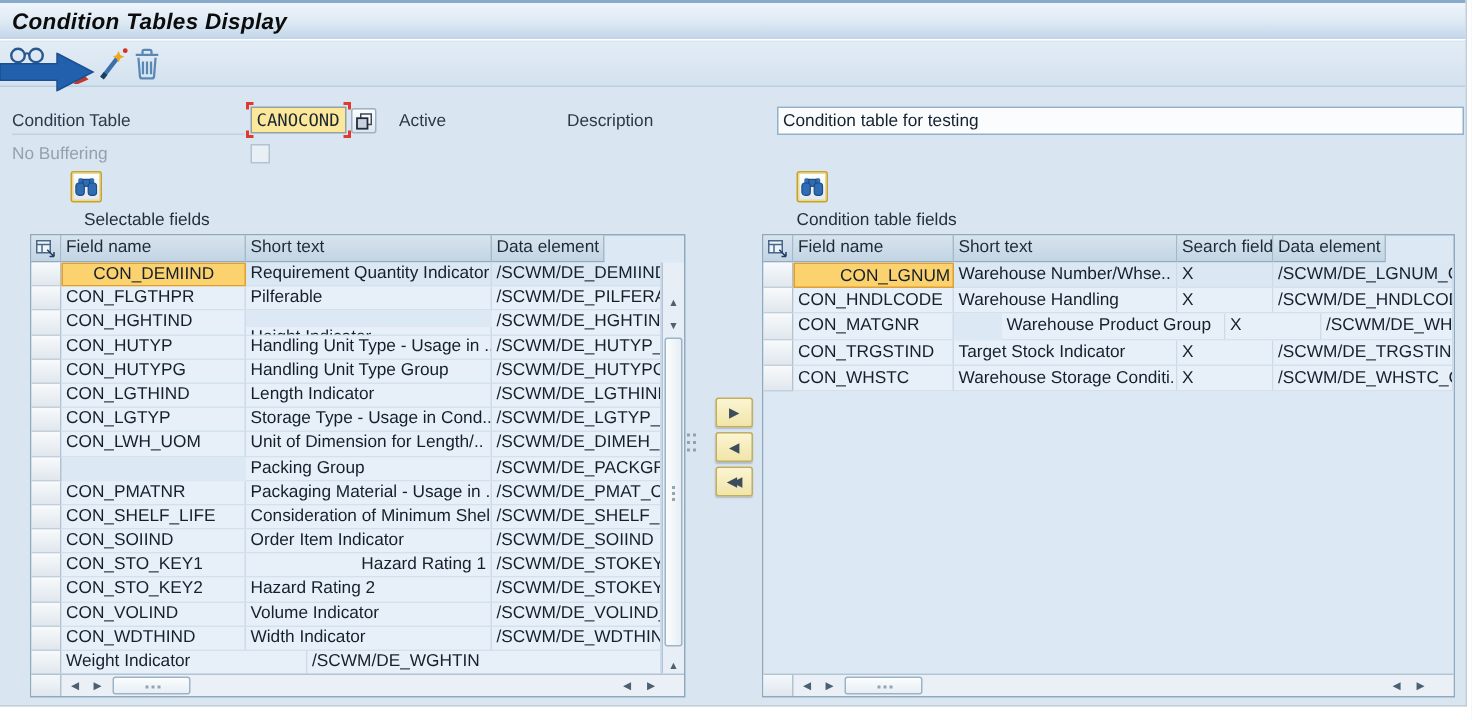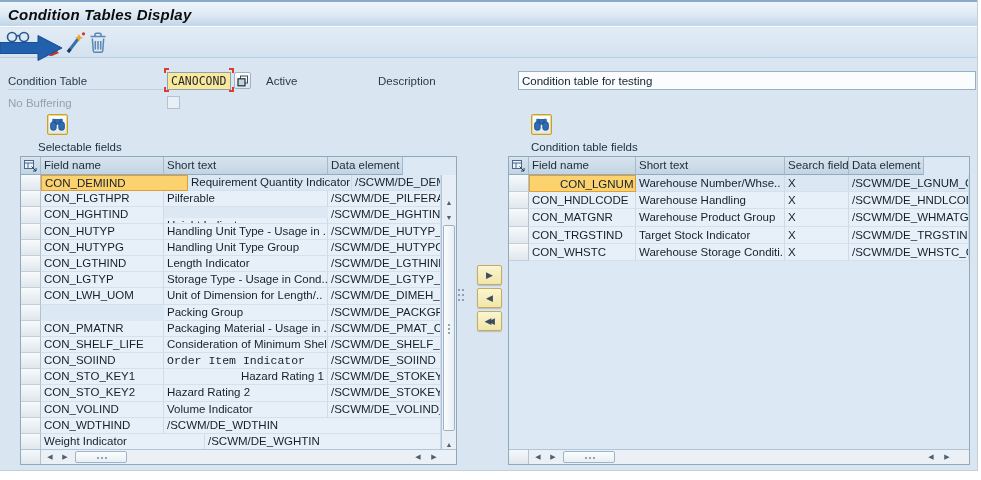--- a/index.html
+++ b/index.html
@@ -163,40 +163,40 @@
 
   <div class="find-btn" style="left:47px;">
     <svg width="15" height="13" viewBox="0 0 15 13">
       <rect x="2.2" y="0.8" width="3.2" height="4.5" rx="1" fill="#2f6cb3"></rect>
       <rect x="9.6" y="0.8" width="3.2" height="4.5" rx="1" fill="#2f6cb3"></rect>
       <rect x="5.2" y="1.6" width="4.6" height="4.6" fill="#2f6cb3" stroke="#1c4c86" stroke-width="0.8"></rect>
       <rect x="0.6" y="4" width="5.6" height="8.2" rx="2.2" fill="#2f6cb3" stroke="#1c4c86" stroke-width="0.8"></rect>
       <rect x="8.8" y="4" width="5.6" height="8.2" rx="2.2" fill="#2f6cb3" stroke="#1c4c86" stroke-width="0.8"></rect>
     </svg>
   </div>
-  <span class="panel-title" style="left:38px;">Selectable fields</span>
+  <span class="panel-title" style="left:56px;">Selectable fields</span>
 
   <div class="frame left">
     <div class="thead">
       <div class="selhead">
         <svg width="13" height="12" viewBox="0 0 13 12">
           <rect x="0.5" y="0.5" width="9" height="8" fill="#eef4f9" stroke="#49678a" stroke-width="1"></rect>
           <line x1="0.5" y1="3" x2="9.5" y2="3" stroke="#49678a"></line>
           <line x1="4" y1="3" x2="4" y2="8.5" stroke="#49678a"></line>
           <path d="M7.5 6.5 L12 11 M12 11 v-3 M12 11 h-3" stroke="#1c3c60" fill="none"></path>
         </svg>
       </div>
       <div class="hcell" style="width:123px">Field name</div>
       <div class="hcell" style="width:164px">Short text</div>
       <div class="hcell" style="flex:1">Data element</div>
     </div>
     <div class="tbody" id="left-tbody">
         <div class="trow" style="height: 16.2px; line-height: 15.2px;">
           <div class="selcell"></div>
-          <div class="cell selected" style="width: 147px;">CON_DEMIIND</div>
+          <div class="cell selected" style="width: 123px; text-align: center;">CON_DEMIIND</div>
           <div class="cell selrow" style="width: 164px;">Requirement Quantity Indicator</div>
           <div class="cell grow selrow">/SCWM/DE_DEMIIND</div>
         </div>
         <div class="trow" style="height: 16.2px; line-height: 15.2px;">
           <div class="selcell"></div>
           <div class="cell" style="width: 123px;">CON_FLGTHPR</div>
           <div class="cell" style="width: 164px;">Pilferable</div>
           <div class="cell grow">/SCWM/DE_PILFERAE</div>
         </div>
         <div class="trow" style="height: 16.2px; line-height: 15.2px;">
@@ -249,21 +249,21 @@
         </div>
         <div class="trow" style="height: 16.2px; line-height: 15.2px;">
           <div class="selcell"></div>
           <div class="cell" style="width: 123px;">CON_SHELF_LIFE</div>
           <div class="cell" style="width: 164px;">Consideration of Minimum Shel..</div>
           <div class="cell grow">/SCWM/DE_SHELF_LI</div>
         </div>
         <div class="trow" style="height: 16.2px; line-height: 15.2px;">
           <div class="selcell"></div>
           <div class="cell" style="width: 123px;">CON_SOIIND</div>
-          <div class="cell" style="width: 164px; font-family: Liberation Mono, monospace;">Order Item Indicator</div>
+          <div class="cell" style="width: 164px;">Order Item Indicator</div>
           <div class="cell grow">/SCWM/DE_SOIIND</div>
         </div>
         <div class="trow" style="height: 16.2px; line-height: 15.2px;">
           <div class="selcell"></div>
           <div class="cell" style="width: 123px;">CON_STO_KEY1</div>
           <div class="cell" style="width: 164px; text-align: right;">Hazard Rating 1</div>
           <div class="cell grow">/SCWM/DE_STOKEY1</div>
         </div>
         <div class="trow" style="height: 16.2px; line-height: 15.2px;">
           <div class="selcell"></div>
@@ -273,20 +273,21 @@
         </div>
         <div class="trow" style="height: 16.2px; line-height: 15.2px;">
           <div class="selcell"></div>
           <div class="cell" style="width: 123px;">CON_VOLIND</div>
           <div class="cell" style="width: 164px;">Volume Indicator</div>
           <div class="cell grow">/SCWM/DE_VOLIND_</div>
         </div>
         <div class="trow" style="height: 16.2px; line-height: 15.2px;">
           <div class="selcell"></div>
           <div class="cell" style="width: 123px;">CON_WDTHIND</div>
+          <div class="cell" style="width: 164px;">Width Indicator</div>
           <div class="cell grow">/SCWM/DE_WDTHIN</div>
         </div>
         <div class="trow" style="height: 16.2px; line-height: 15.2px;">
           <div class="selcell"></div>
           <div class="cell" style="width: 164px;">Weight Indicator</div>
           <div class="cell grow">/SCWM/DE_WGHTIN</div>
         </div>
       </div>
     <div class="vscroll">
       <div class="sbtn" style="top:20px">▲</div>
@@ -357,21 +358,21 @@
         <div class="trow" style="height: 17.2px; line-height: 16.2px;">
           <div class="selcell"></div>
           <div class="cell" style="width: 107px;">CON_HNDLCODE</div>
           <div class="cell" style="width: 149px;">Warehouse Handling</div>
           <div class="cell" style="width: 64px;">X</div>
           <div class="cell grow">/SCWM/DE_HNDLCODE</div>
         </div>
         <div class="trow" style="height: 17.2px; line-height: 16.2px;">
           <div class="selcell"></div>
           <div class="cell" style="width: 107px;">CON_MATGNR</div>
-          <div class="cell" style="width: 149px;">Warehouse Product Group</div>
+          <div class="cell" style="width: 149px; margin-left: 32px;">Warehouse Product Group</div>
           <div class="cell" style="width: 64px;">X</div>
           <div class="cell grow">/SCWM/DE_WHMATGR</div>
         </div>
         <div class="trow" style="height: 17.2px; line-height: 16.2px;">
           <div class="selcell"></div>
           <div class="cell" style="width: 107px;">CON_TRGSTIND</div>
           <div class="cell" style="width: 149px;">Target Stock Indicator</div>
           <div class="cell" style="width: 64px;">X</div>
           <div class="cell grow">/SCWM/DE_TRGSTIND</div>
         </div>

